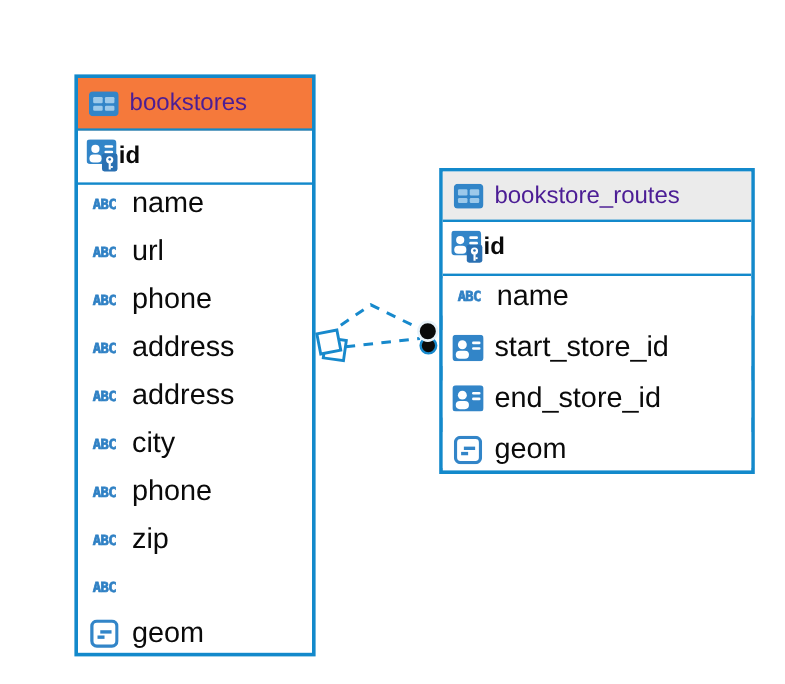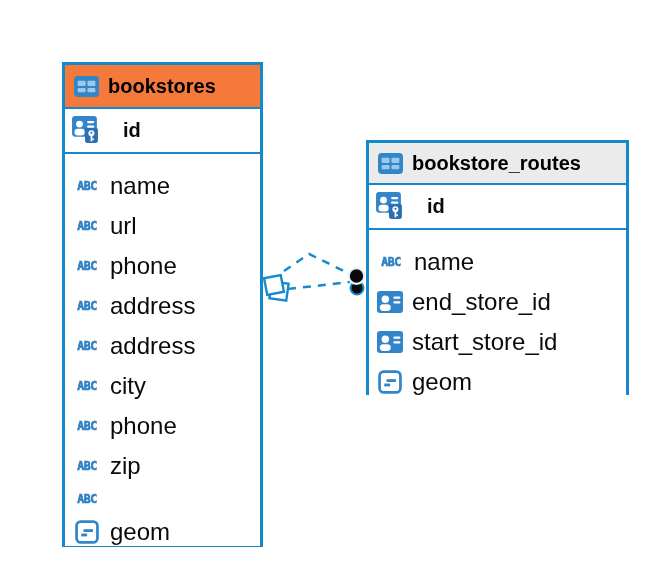--- a/index.html
+++ b/index.html
@@ -28,37 +28,37 @@
     gap: 9px;
     padding-left: 9px;
     border-bottom: 2px solid #1389cb;
     flex: 0 0 44px;
   }
   #table-bookstores .entity-header { background: #f5793b; }
   #table-bookstore-routes .entity-header { background: #ebebeb; flex-basis: 42px; }
 
   .entity-title {
     font-size: 20px;
-    font-weight: 700;
-    color: #000000;
+    font-weight: 400;
+    color: #4c1d95;
     white-space: nowrap;
   }
 
   .pk-row {
     display: flex;
     align-items: center;
-    gap: 24px;
+    gap: 0;
     padding-left: 7px;
     border-bottom: 2px solid #1389cb;
     flex: 0 0 45px;
     background: #ffffff;
   }
   .pk-name { font-size: 20px; font-weight: bold; }
 
-  .entity-body { display: flex; flex-direction: column; flex: 1 1 auto; padding: 18px 0; gap: 12px; }
+  .entity-body { display: flex; flex-direction: column; flex: 1 1 auto; padding: 2px 0; gap: 12px; }
   .field-row {
     display: flex;
     align-items: center;
     gap: 9px;
     padding-left: 8px;
     flex: 1 1 0;
     background: #ffffff;
   }
   .field-name { font-size: 24px; font-weight: 400; white-space: nowrap; }
 
@@ -198,27 +198,27 @@
     </div>
     <div class="entity-body">
       <div class="field-row">
         <span class="abc-icon">ABC</span>
         <span class="field-name">name</span>
       </div>
       <div class="field-row">
         <svg class="svg-icon" width="26" height="22">
             <use href="#sym-fk"></use>
           </svg>
-        <span class="field-name">end_store_id</span>
+        <span class="field-name">start_store_id</span>
       </div>
       <div class="field-row">
         <svg class="svg-icon" width="26" height="22">
             <use href="#sym-fk"></use>
           </svg>
-        <span class="field-name">start_store_id</span>
+        <span class="field-name">end_store_id</span>
       </div>
       <div class="field-row">
         <svg class="svg-icon" style="margin:0 1px 0 1px" width="24" height="24">
             <use href="#sym-geom"></use>
           </svg>
         <span class="field-name">geom</span>
       </div>
     </div>
   </div>
 

